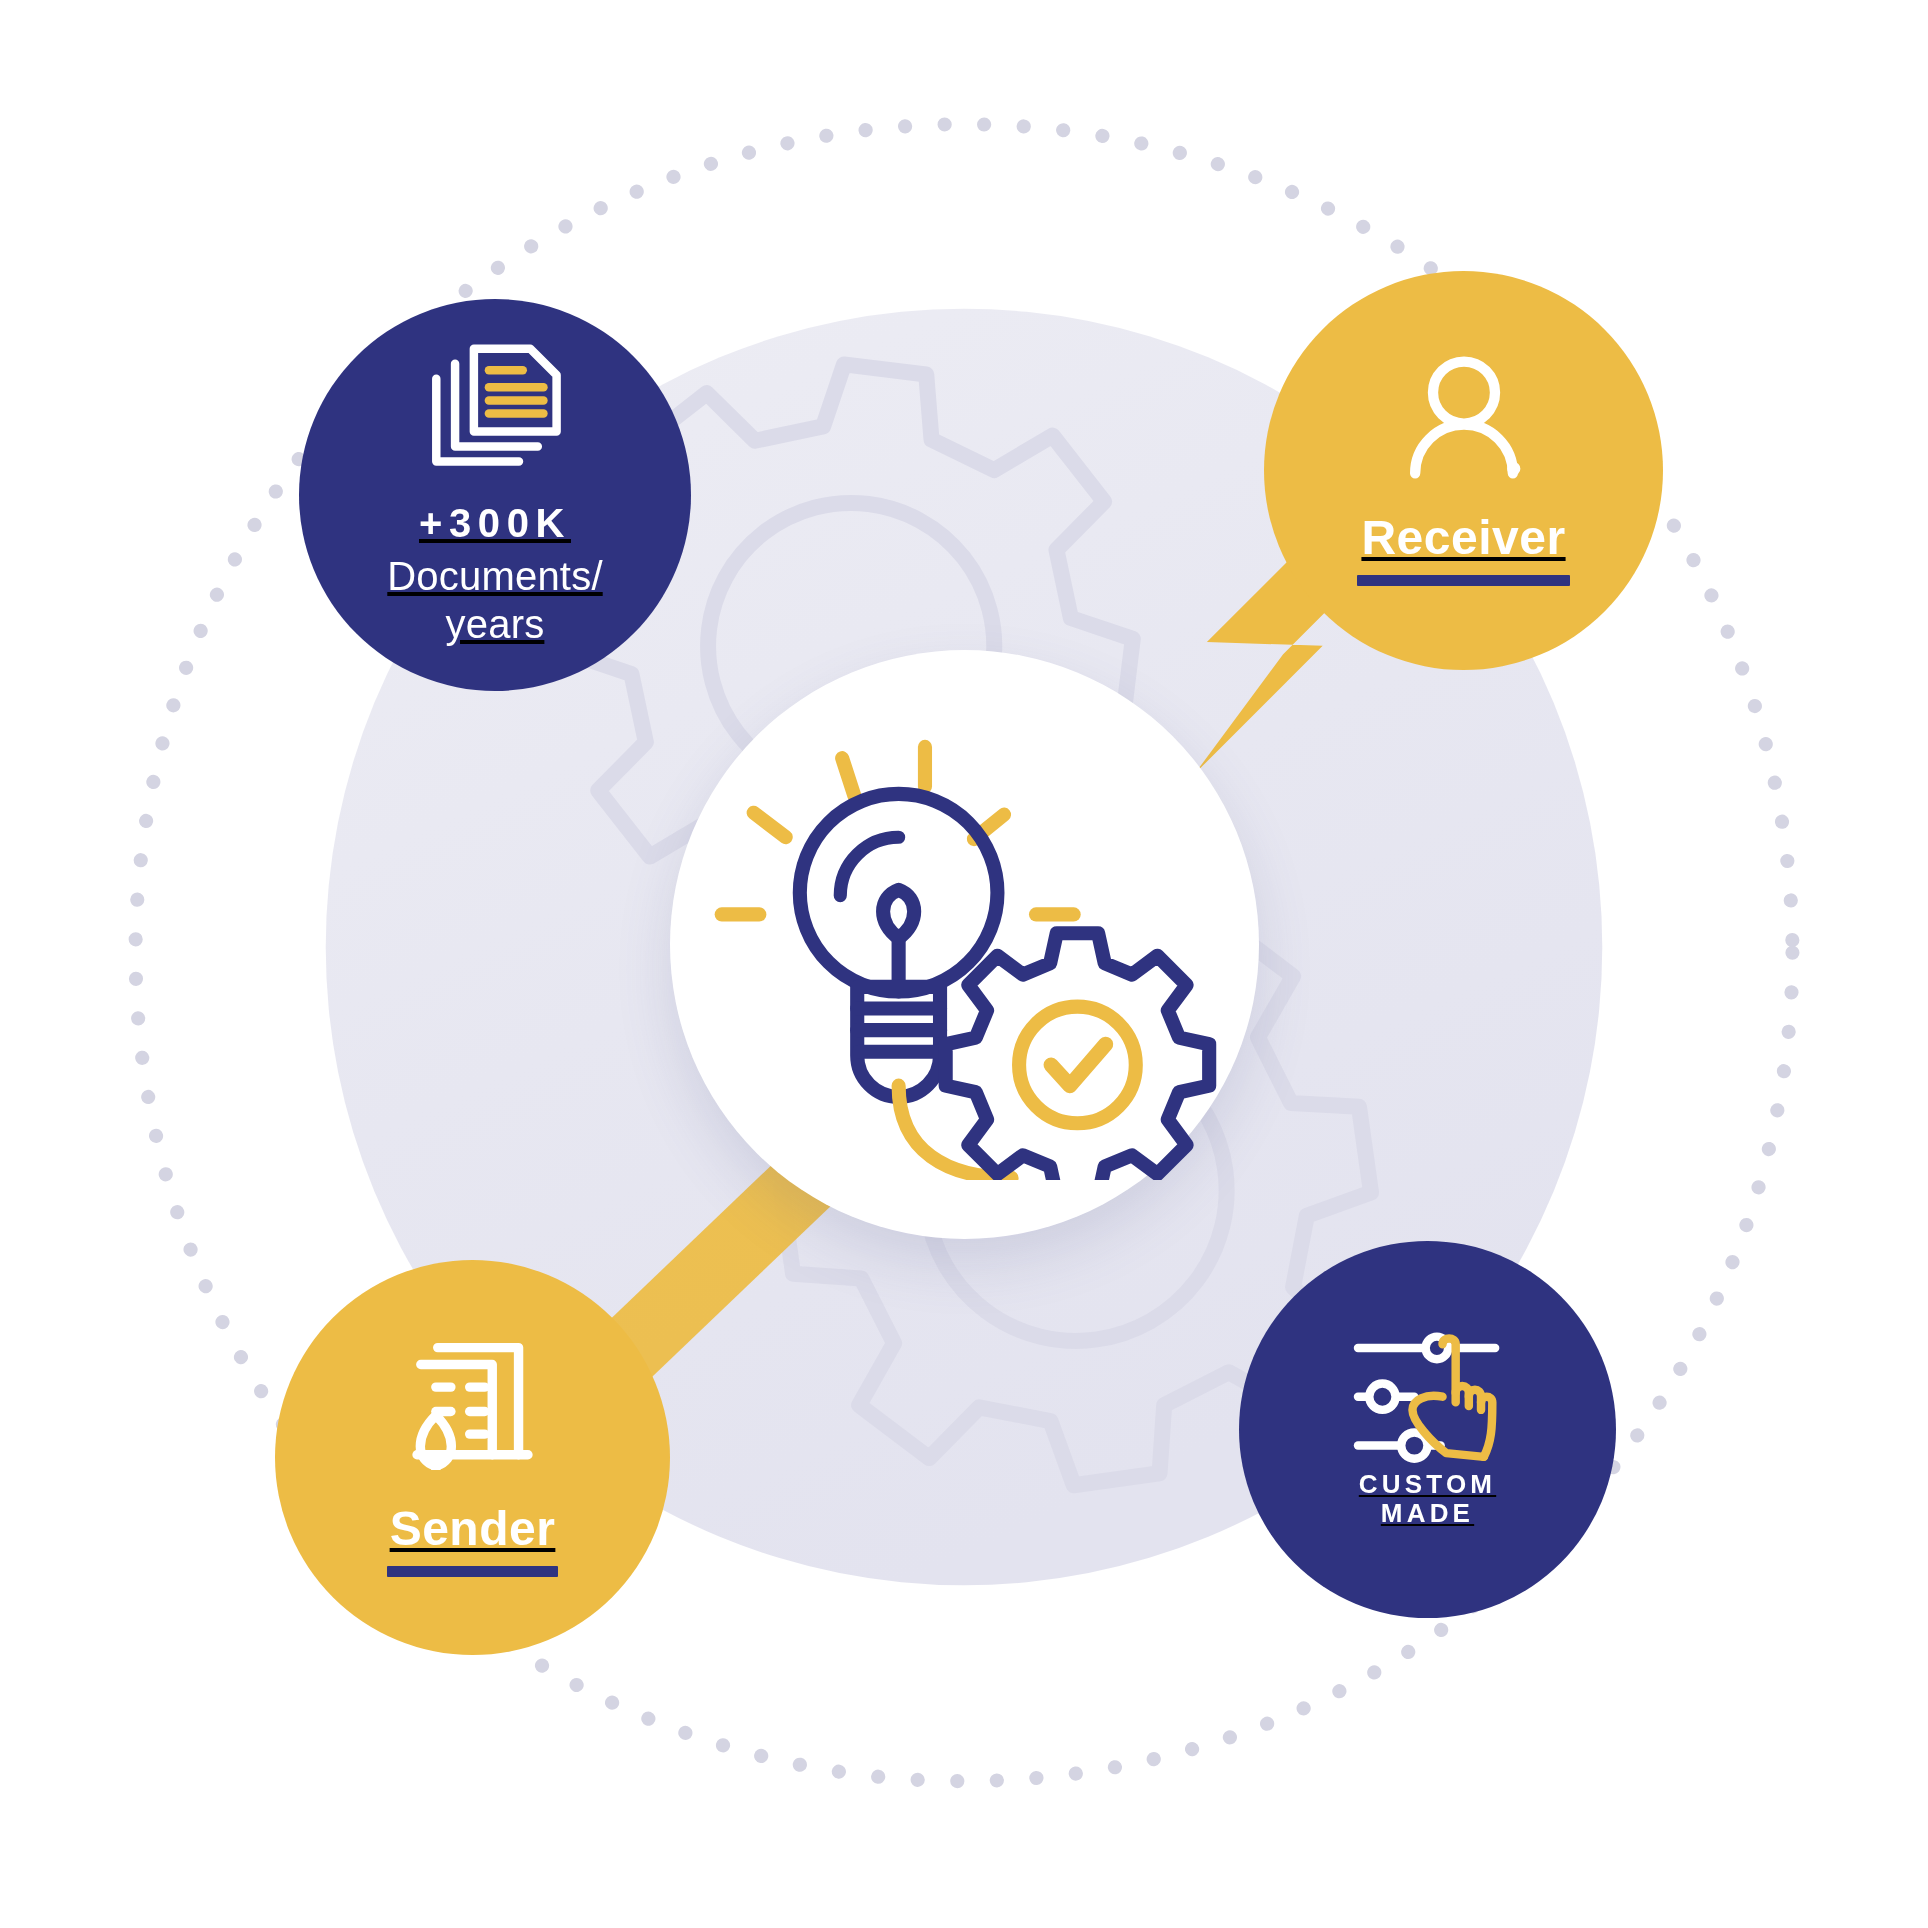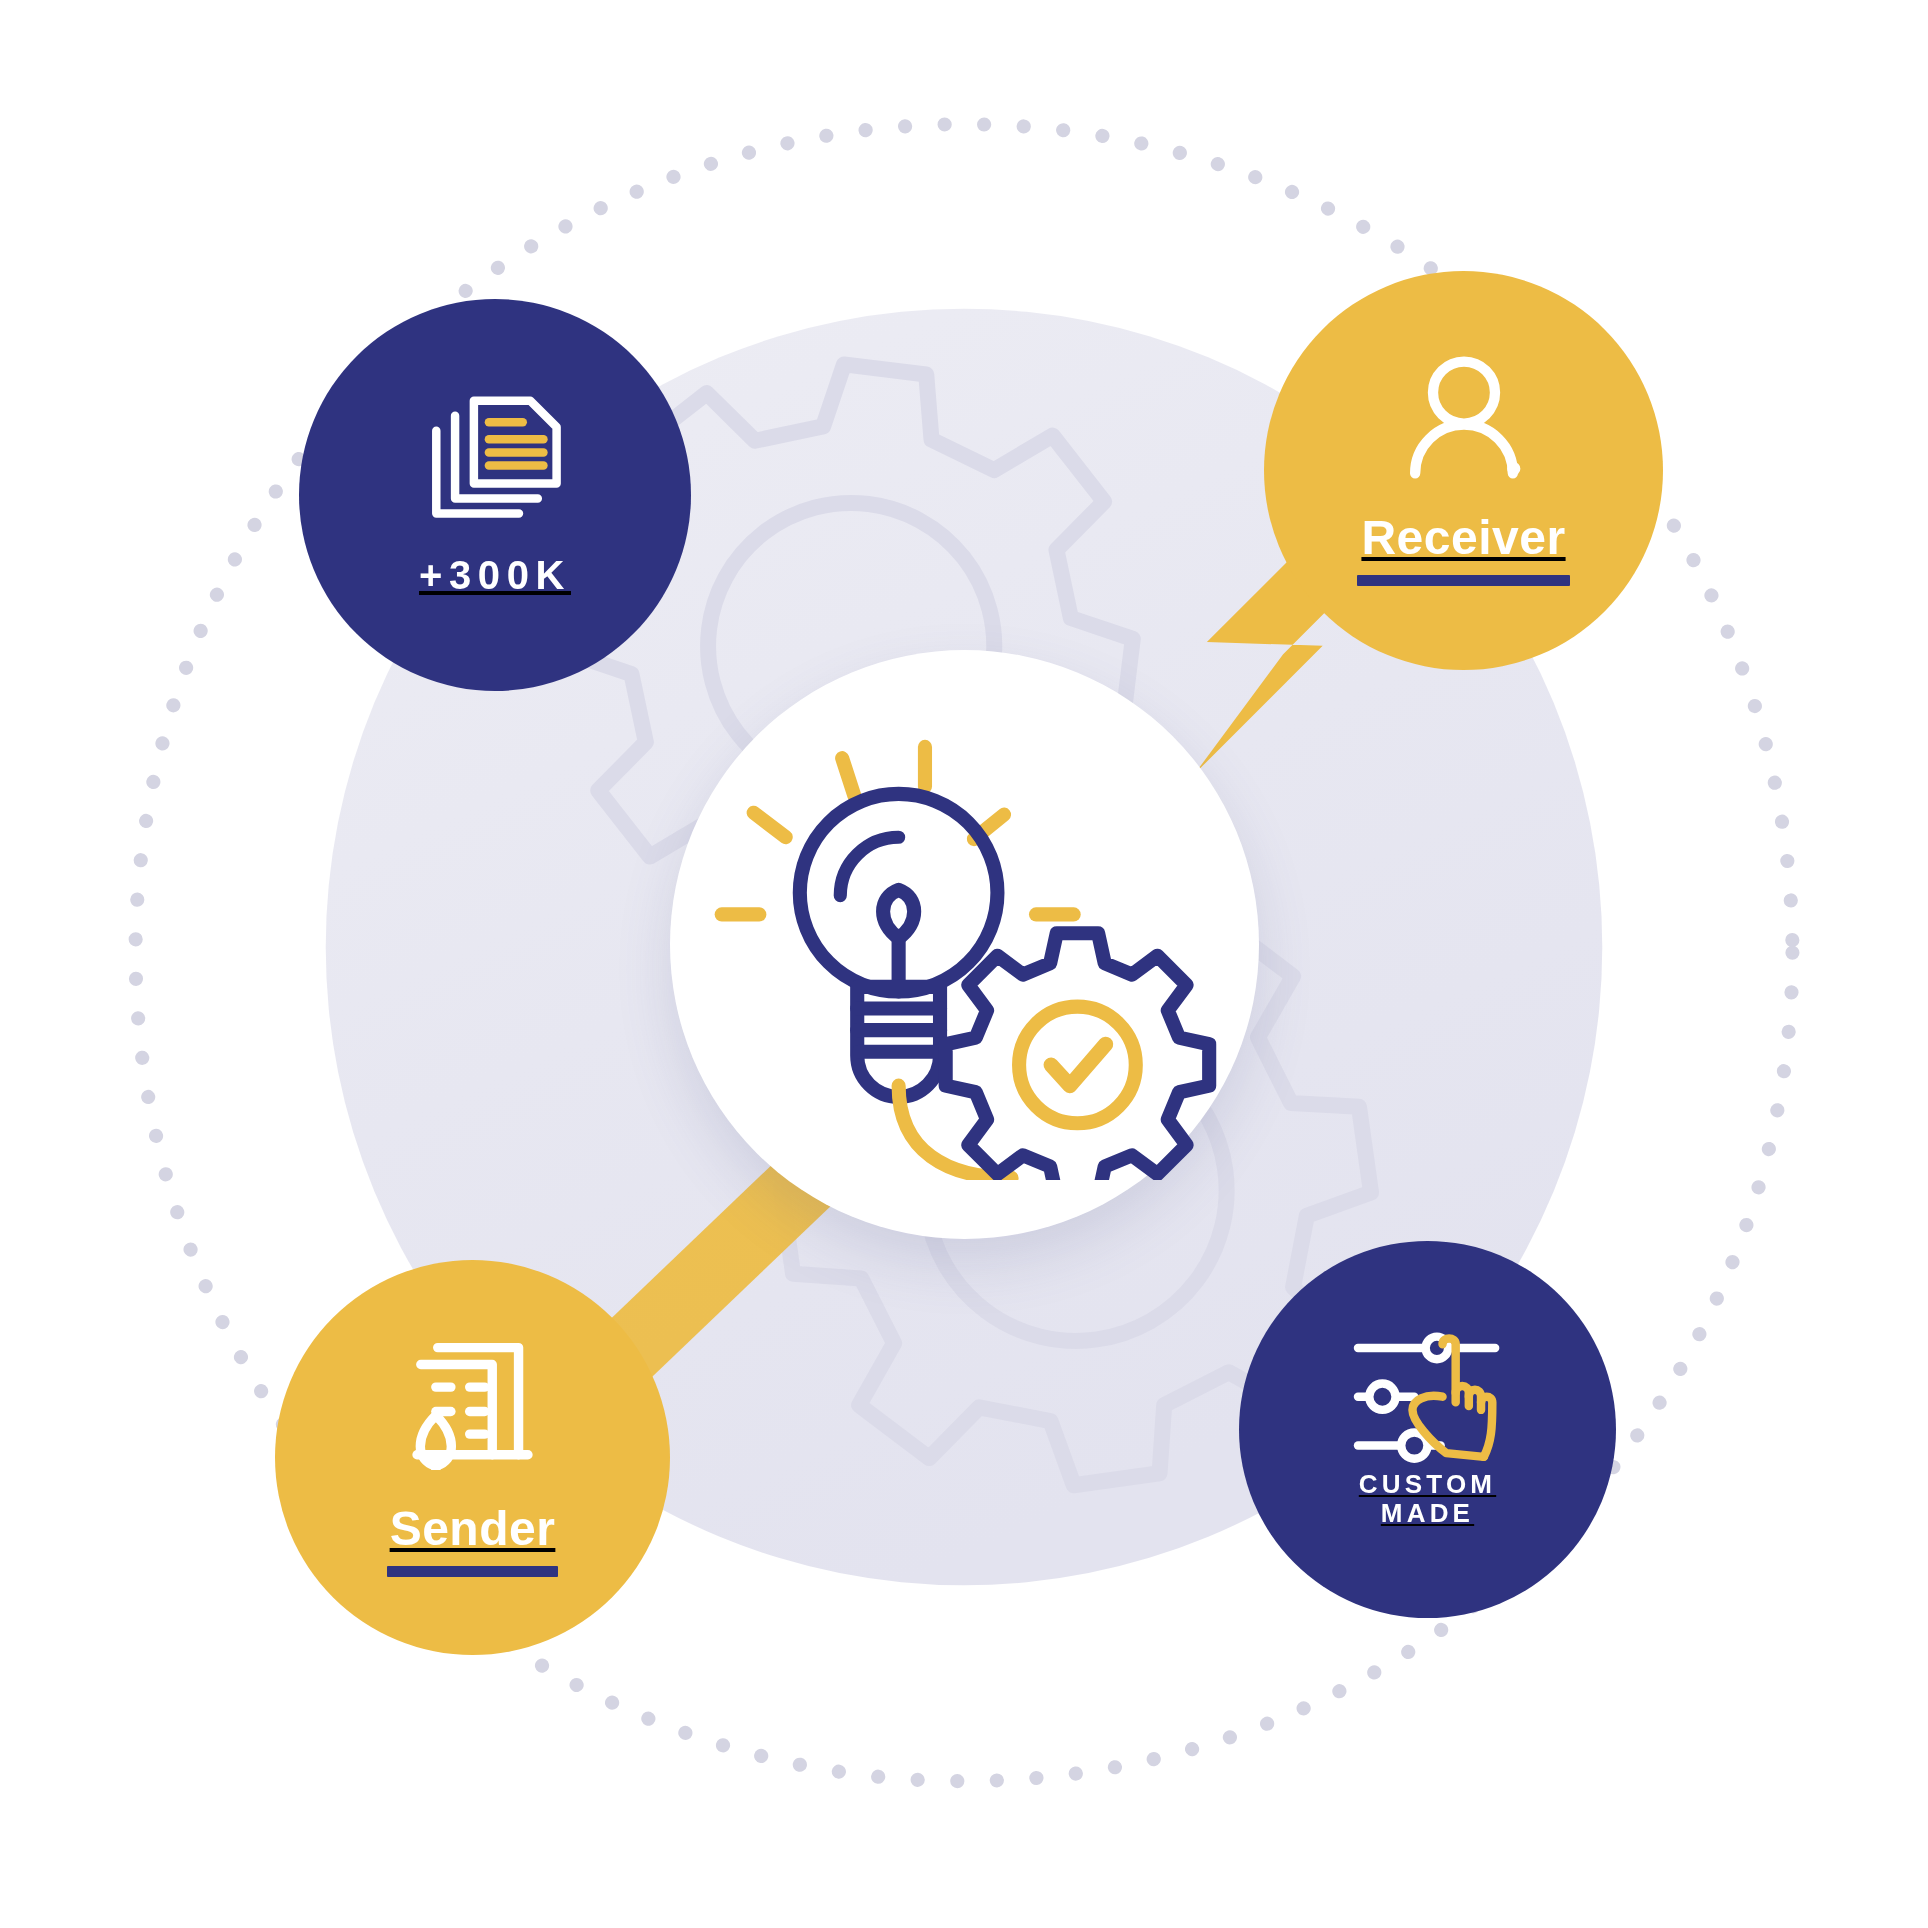--- a/index.html
+++ b/index.html
@@ -221,20 +221,24 @@
         <path d="M 52 8 L 112 8 L 140 36 L 140 96 L 52 96 Z" fill="#2F3380" stroke="#FFFFFF" stroke-width="9" stroke-linejoin="round"></path>
         <g stroke="#EDBC45" stroke-width="9" stroke-linecap="round">
           <line x1="68" y1="31" x2="104" y2="31"></line>
           <line x1="68" y1="49" x2="126" y2="49"></line>
           <line x1="68" y1="63" x2="126" y2="63"></line>
           <line x1="68" y1="77" x2="126" y2="77"></line>
         </g>
       </svg>
     </span>
     <div class="stat-value">+300K</div>
+    <div class="stat-caption">
+      <div>Documents/</div>
+      <div>years</div>
+    </div>
   </div>
 
   <div class="node gold" id="node-receiver">
     <span class="node-icon">
       <svg width="132" height="124" viewBox="0 0 140 132">
         <g fill="none" stroke="#FFFFFF" stroke-width="11" stroke-linecap="round">
           <circle cx="70" cy="40" r="33"></circle>
           <path d="M 18 126 A 52 52 0 0 1 122 126"></path>
         </g>
         <circle cx="123" cy="121" r="7" fill="#FFFFFF"></circle>

